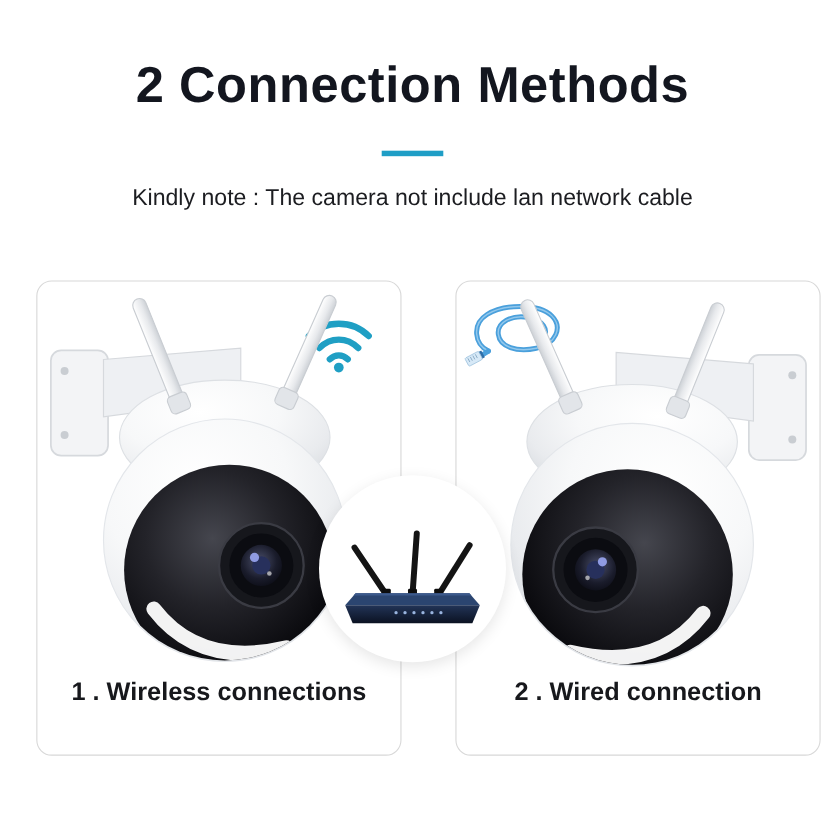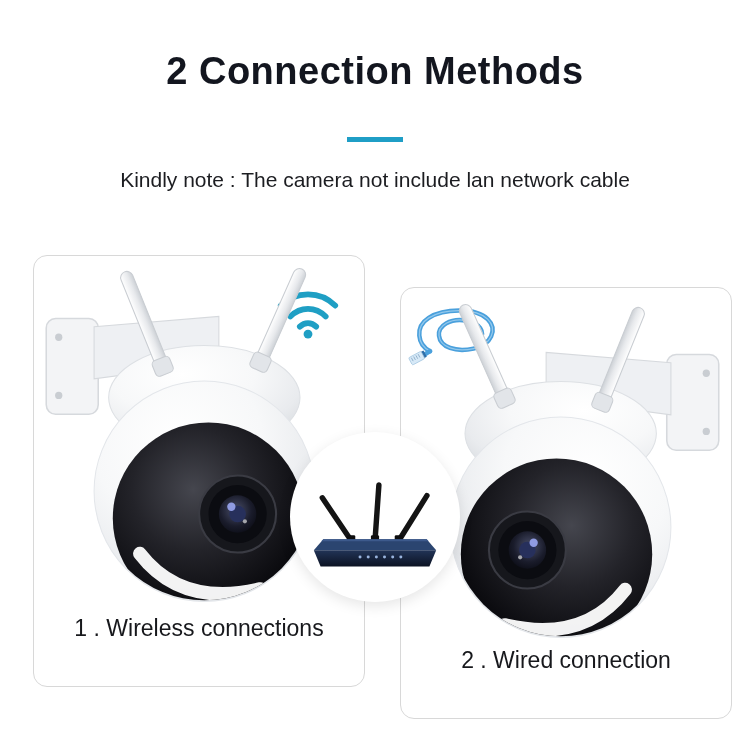--- a/index.html
+++ b/index.html
@@ -3,40 +3,40 @@
 <meta charset="utf-8">
 <style>
   html,body{margin:0;padding:0;}
   body{
     width:750px;height:750px;background:#ffffff;position:relative;overflow:hidden;
     font-family:"Liberation Sans",sans-serif;
   }
   .stage{position:absolute;inset:0;}
   .title{
     position:absolute;top:50px;left:0;width:750px;margin:0;text-align:center;
-    font-size:38px;font-weight:700;color:#13161f;letter-spacing:.5px;
+    font-size:46px;font-weight:700;color:#13161f;letter-spacing:.5px;
   }
   .divider{position:absolute;top:137px;left:347px;width:56px;height:5px;background:#1f9ec6;}
   .note{
     position:absolute;top:168px;left:0;width:750px;margin:0;text-align:center;
     font-size:21px;color:#1c1d21;
   }
   .card{
     position:absolute;top:255px;width:330px;height:430px;background:#fff;
     border:1px solid #d8d8d8;border-radius:14px;
   }
   .card-left{left:33px;}
-  .card-right{left:400px;margin-top:32px;}
+  .card-right{left:414px;}
   .camera{position:absolute;width:312px;height:354px;top:2px;left:6px;}
   .card-right .camera{transform:scaleX(-1);left:12px;top:6px;}
   .wifi{position:absolute;top:26px;right:22px;width:68px;height:58px;}
   .cable{position:absolute;top:6px;left:6px;width:96px;height:74px;}
   .card-label{
     position:absolute;bottom:44px;left:0;width:100%;margin:0;text-align:center;
-    font-size:23px;color:#17181c;
+    font-size:23px;color:#17181c;font-weight:bold;
   }
   .router-badge{
     position:absolute;left:290px;top:432px;width:170px;height:170px;border-radius:50%;
     background:#fff;box-shadow:0 4px 14px rgba(0,0,0,.10);z-index:5;
     display:flex;align-items:center;justify-content:center;
   }
   .router{width:150px;height:102px;margin-top:16px;}
   .defs-holder{position:absolute;width:0;height:0;}
 </style>
 </head>

